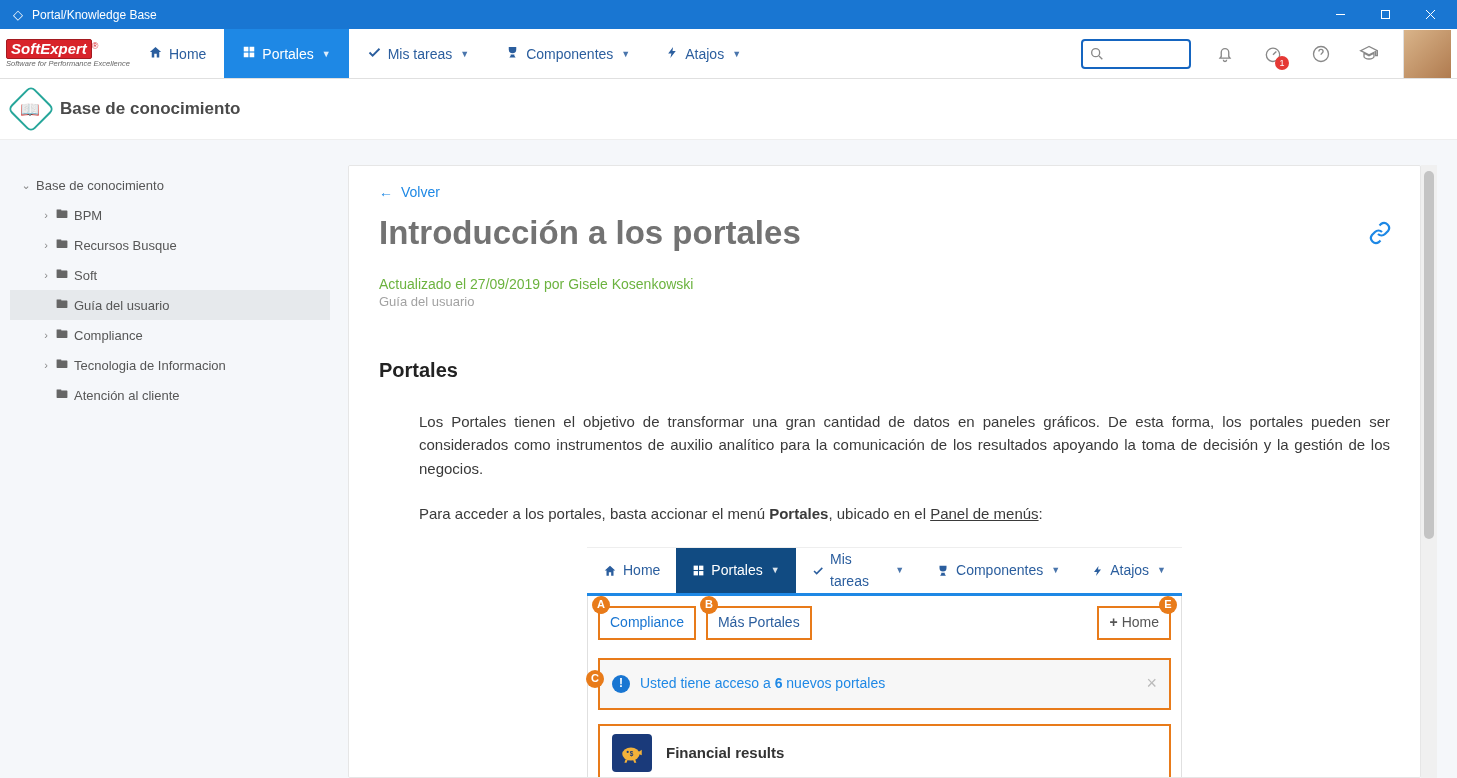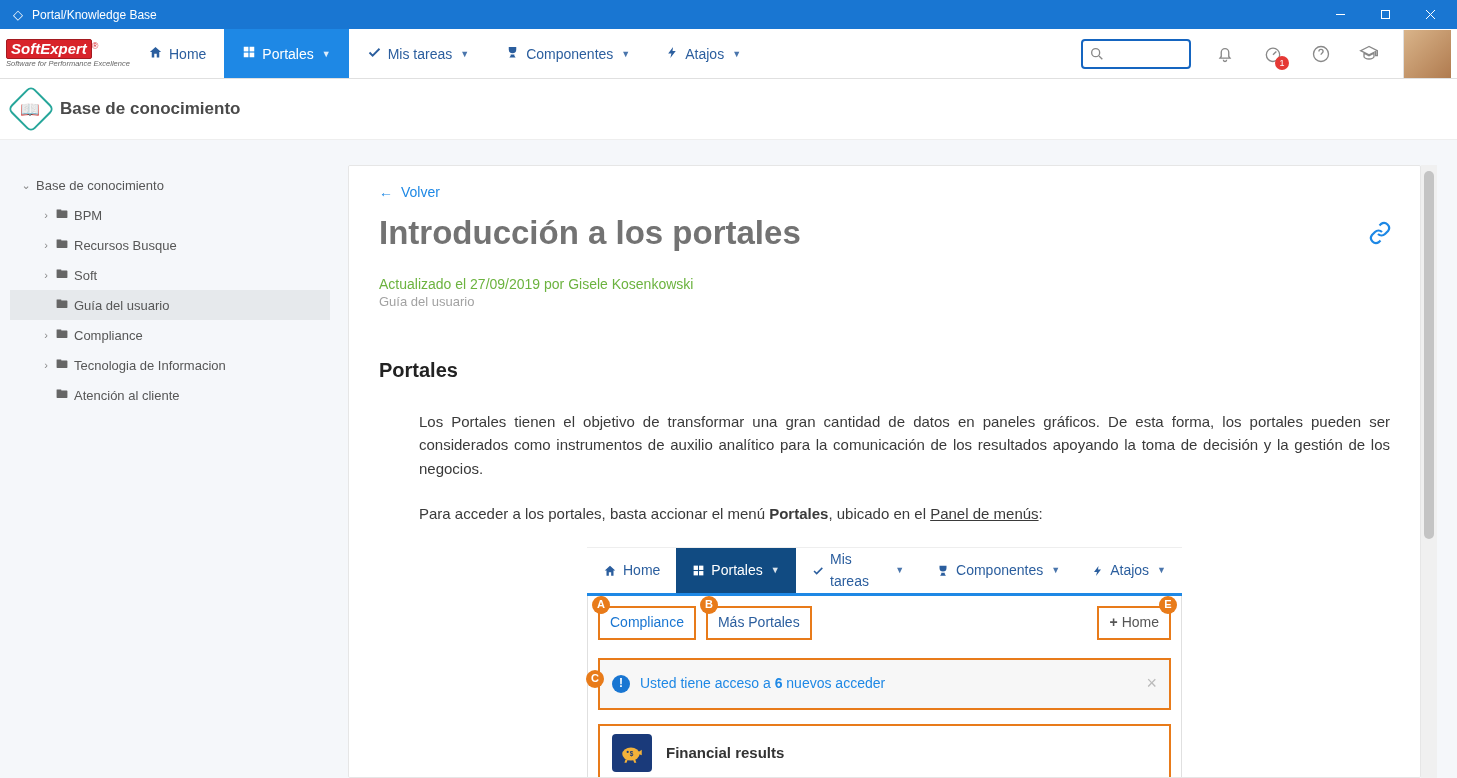--- a/index.html
+++ b/index.html
@@ -495,21 +495,21 @@
                   </div>
                   <div class="chip chip-right">
                     <span class="letter">E</span>
                     <span class="plus">+</span><span>Home</span>
                   </div>
                 </div>
                 <div class="embed-notice">
                   <span class="letter">C</span>
                   <span class="info-i">!</span>
                   <span>
-                    <span>Usted tiene acceso a </span><strong>6</strong><span> nuevos acceder</span>
+                    <span>Usted tiene acceso a </span><strong>6</strong><span> nuevos portales</span>
                   </span>
                   <span class="x">×</span>
                 </div>
                 <div class="embed-row">
                   <div class="portal-ico">
                     <svg width="26" height="22" viewBox="0 0 24 20" fill="currentColor">
                         <ellipse cx="11" cy="11" rx="8" ry="6"></ellipse>
                         <circle cx="8" cy="9" r="1" fill="#1a3a7a"></circle>
                         <path d="M18 9l3-2v5l-3-1zM6 16l-1 3h2l1-3m5 0l1 3h2l-1-3"></path>
                         <text x="10" y="13" font-size="6" fill="#1a3a7a" font-weight="bold">$</text>

